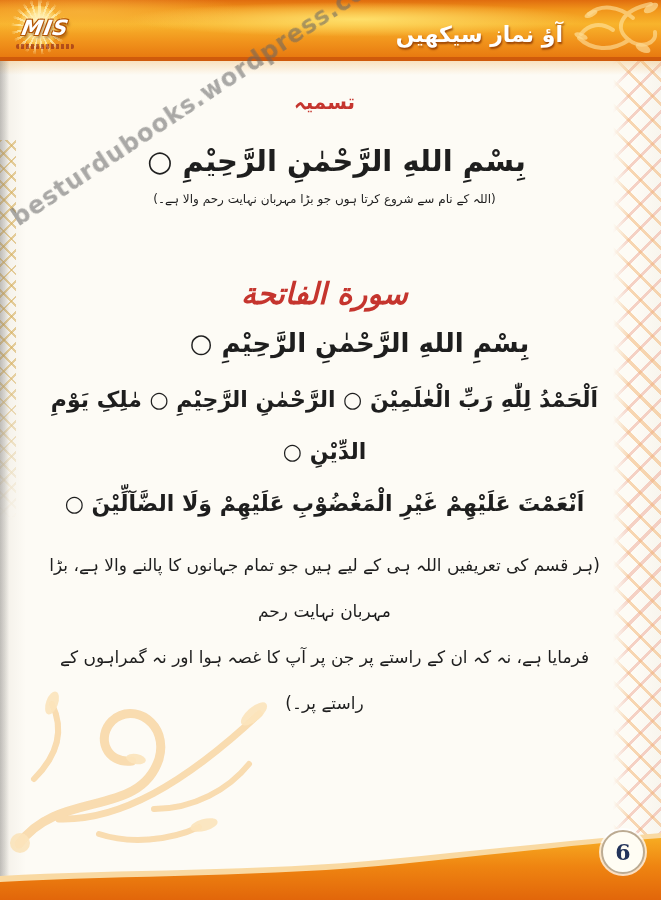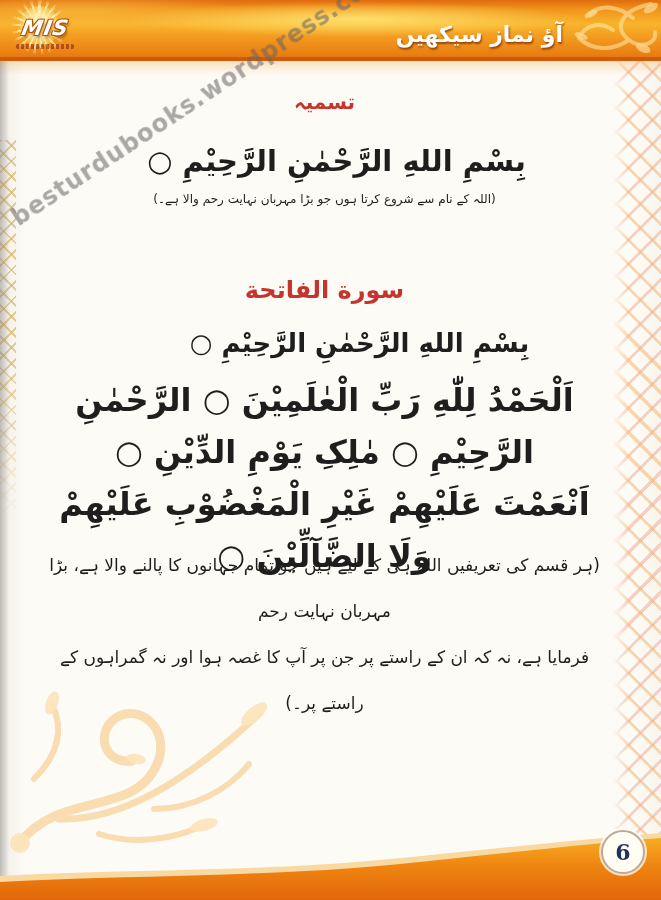--- a/index.html
+++ b/index.html
@@ -49,23 +49,23 @@
   
   .watermark{position:absolute;left:14px;top:206px;z-index:9;white-space:nowrap;
     transform:rotate(-33.5deg);transform-origin:0 50%;
     font-size:24px;font-weight:bold;letter-spacing:1px;color:rgba(100,100,100,.55);}
   
   .txt{position:absolute;left:42px;right:54px;direction:rtl;text-align:center;color:#1e1e1e;z-index:4;}
   .heading-red{color:#c5352e;font-weight:bold;}
   .h-tasmiya{top:90px;font-size:20px;}
   .bismillah-1{top:144px;font-size:29px;font-weight:bold;transform:translateX(12px);}
   .trans-1{top:192px;font-size:12px;}
-  .h-surah{top:276px;font-size:24px;}
+  .h-surah{top:276px;font-size:30px;font-style:italic;}
   .bismillah-2{top:328px;font-size:26px;font-weight:bold;transform:translateX(35px);}
-  .fatiha{top:374px;font-size:32px;font-weight:bold;line-height:52px;}
+  .fatiha{top:374px;font-size:22px;font-weight:bold;line-height:52px;}
   .urdu-trans{top:542px;font-size:17px;line-height:46px;}
   
   .floral-bl{position:absolute;left:4px;bottom:46px;width:310px;height:195px;z-index:1;opacity:.85;}
   .wave{position:absolute;left:0;bottom:0;width:661px;height:85px;z-index:5;}
   .page-circle{position:absolute;right:16px;bottom:26px;width:40px;height:40px;border-radius:50%;z-index:6;
     background:#fffdf4;border:2px solid #bcab92;box-shadow:0 0 0 2px rgba(255,255,255,.75);
     display:flex;align-items:center;justify-content:center;
     font-family:"DejaVu Serif",serif;font-size:22px;font-weight:bold;color:#22335a;}
 </style>
 </head>

